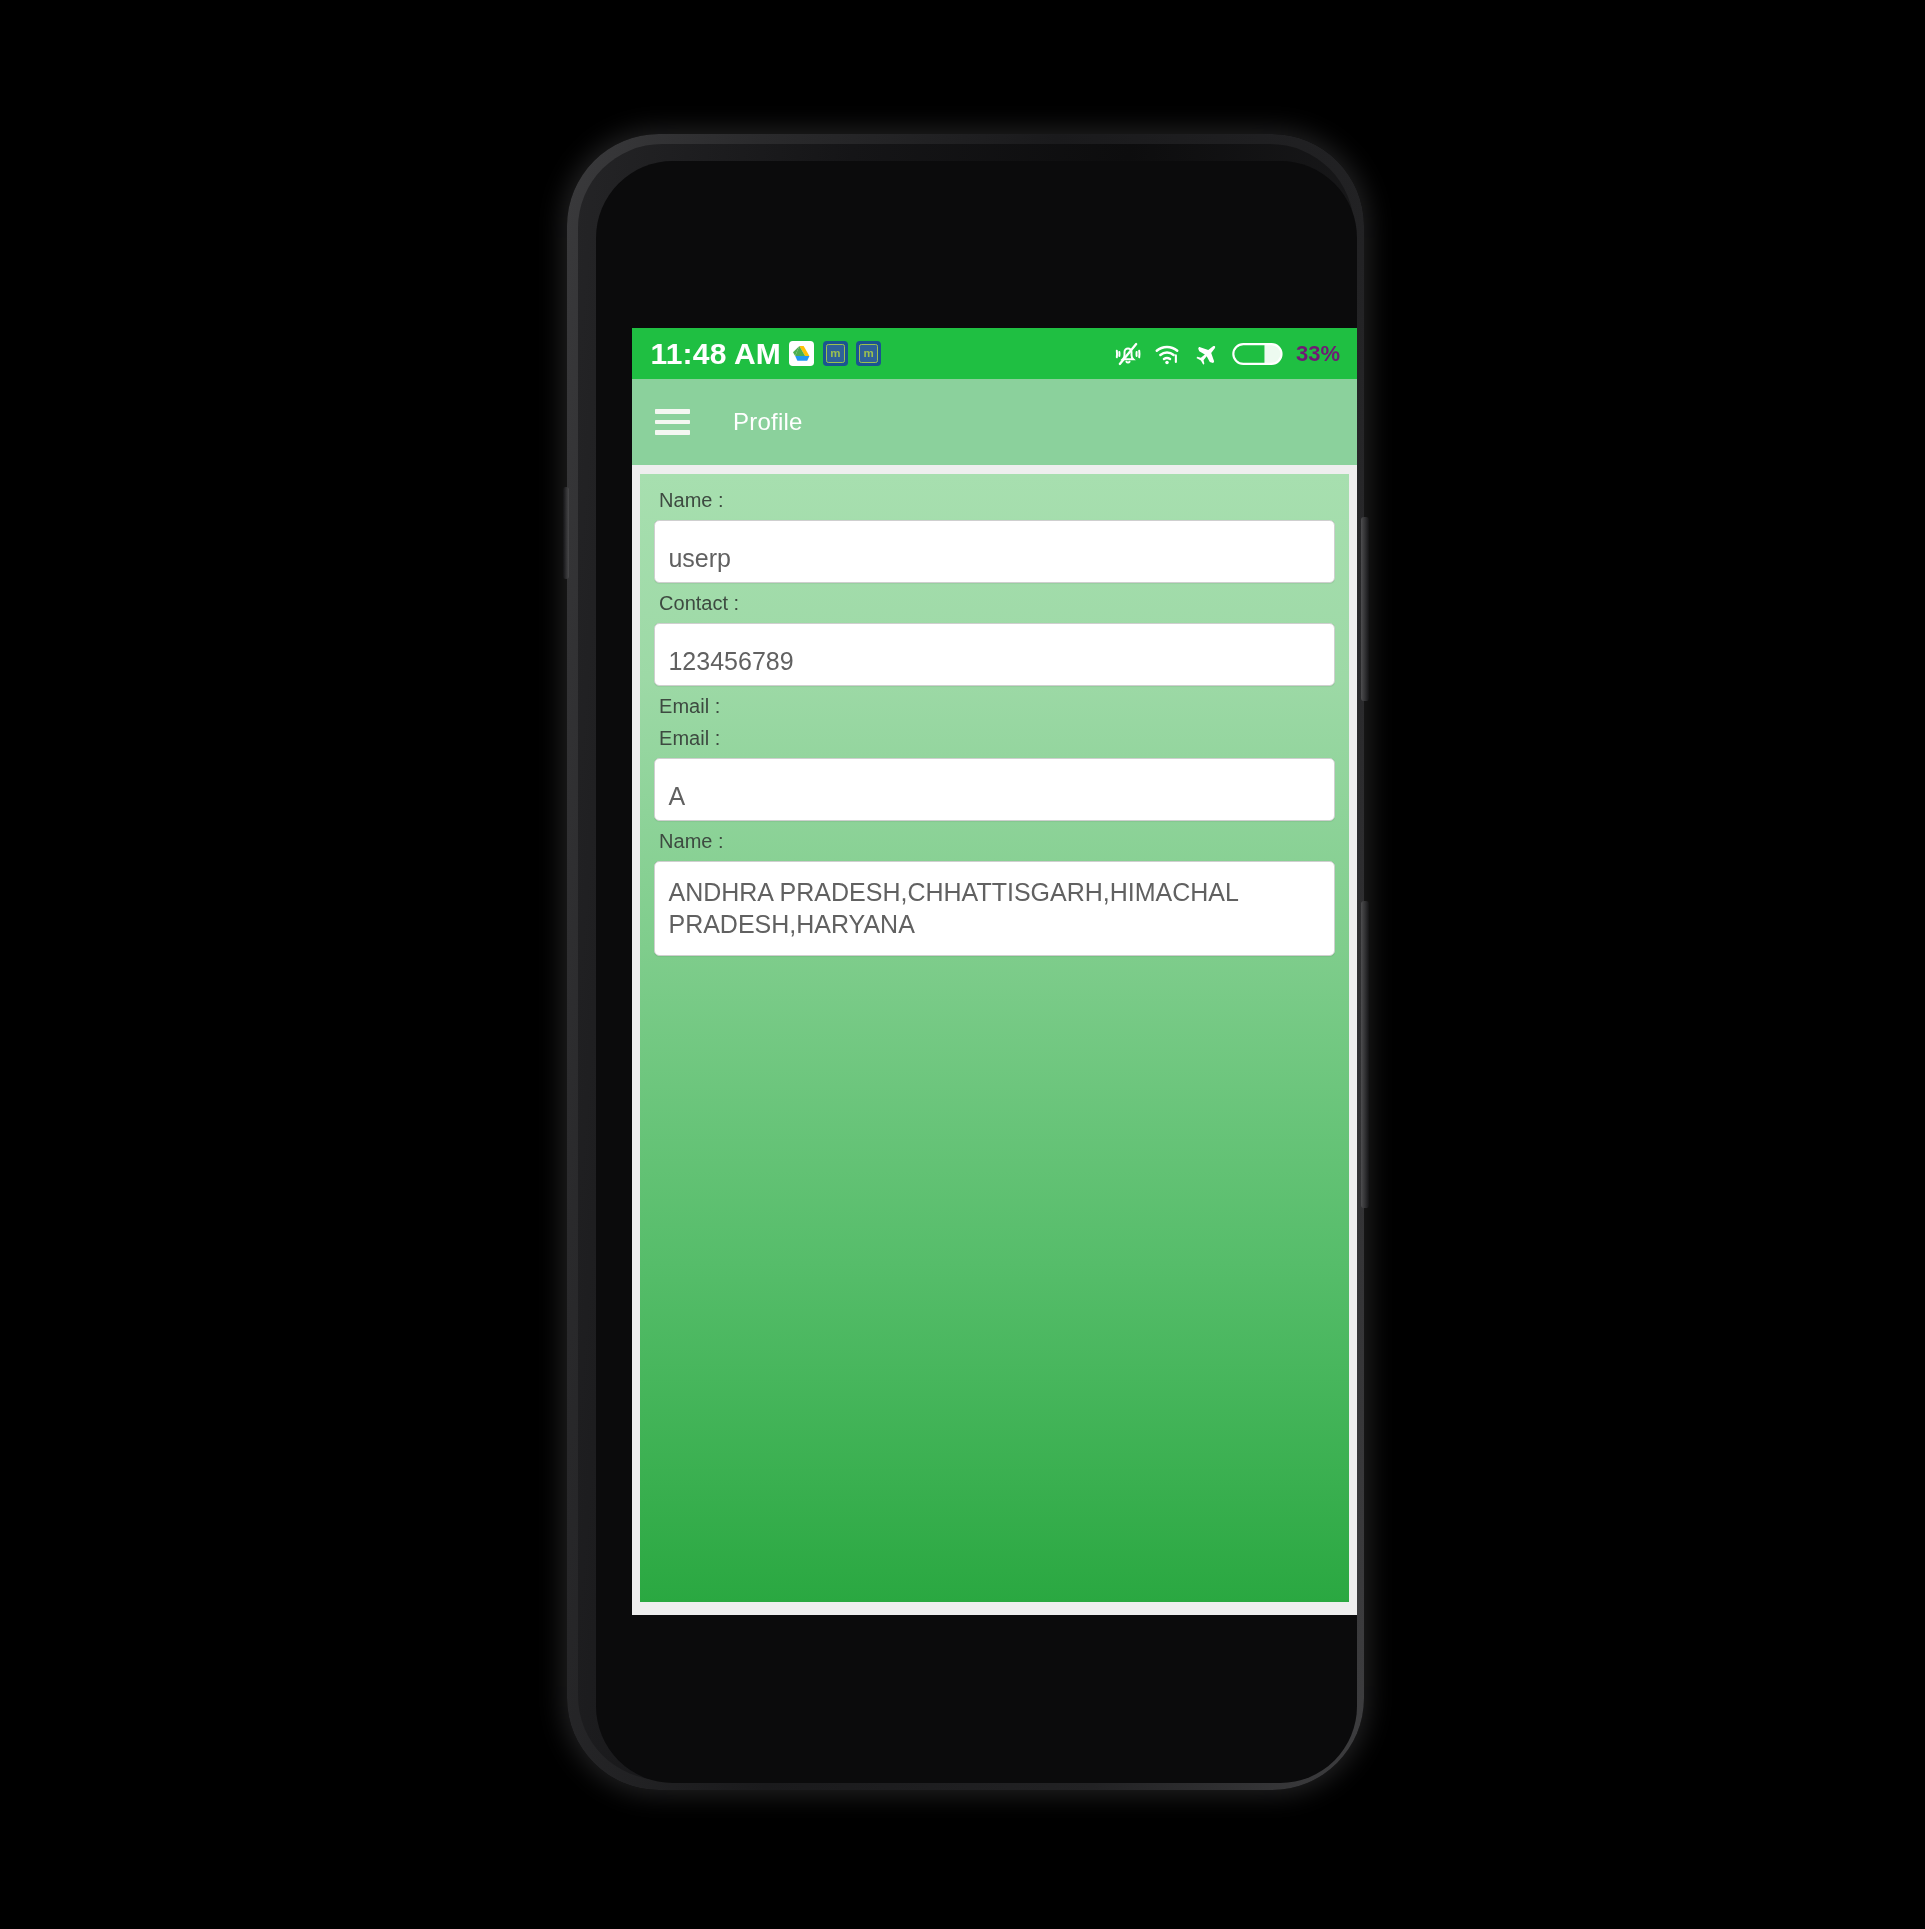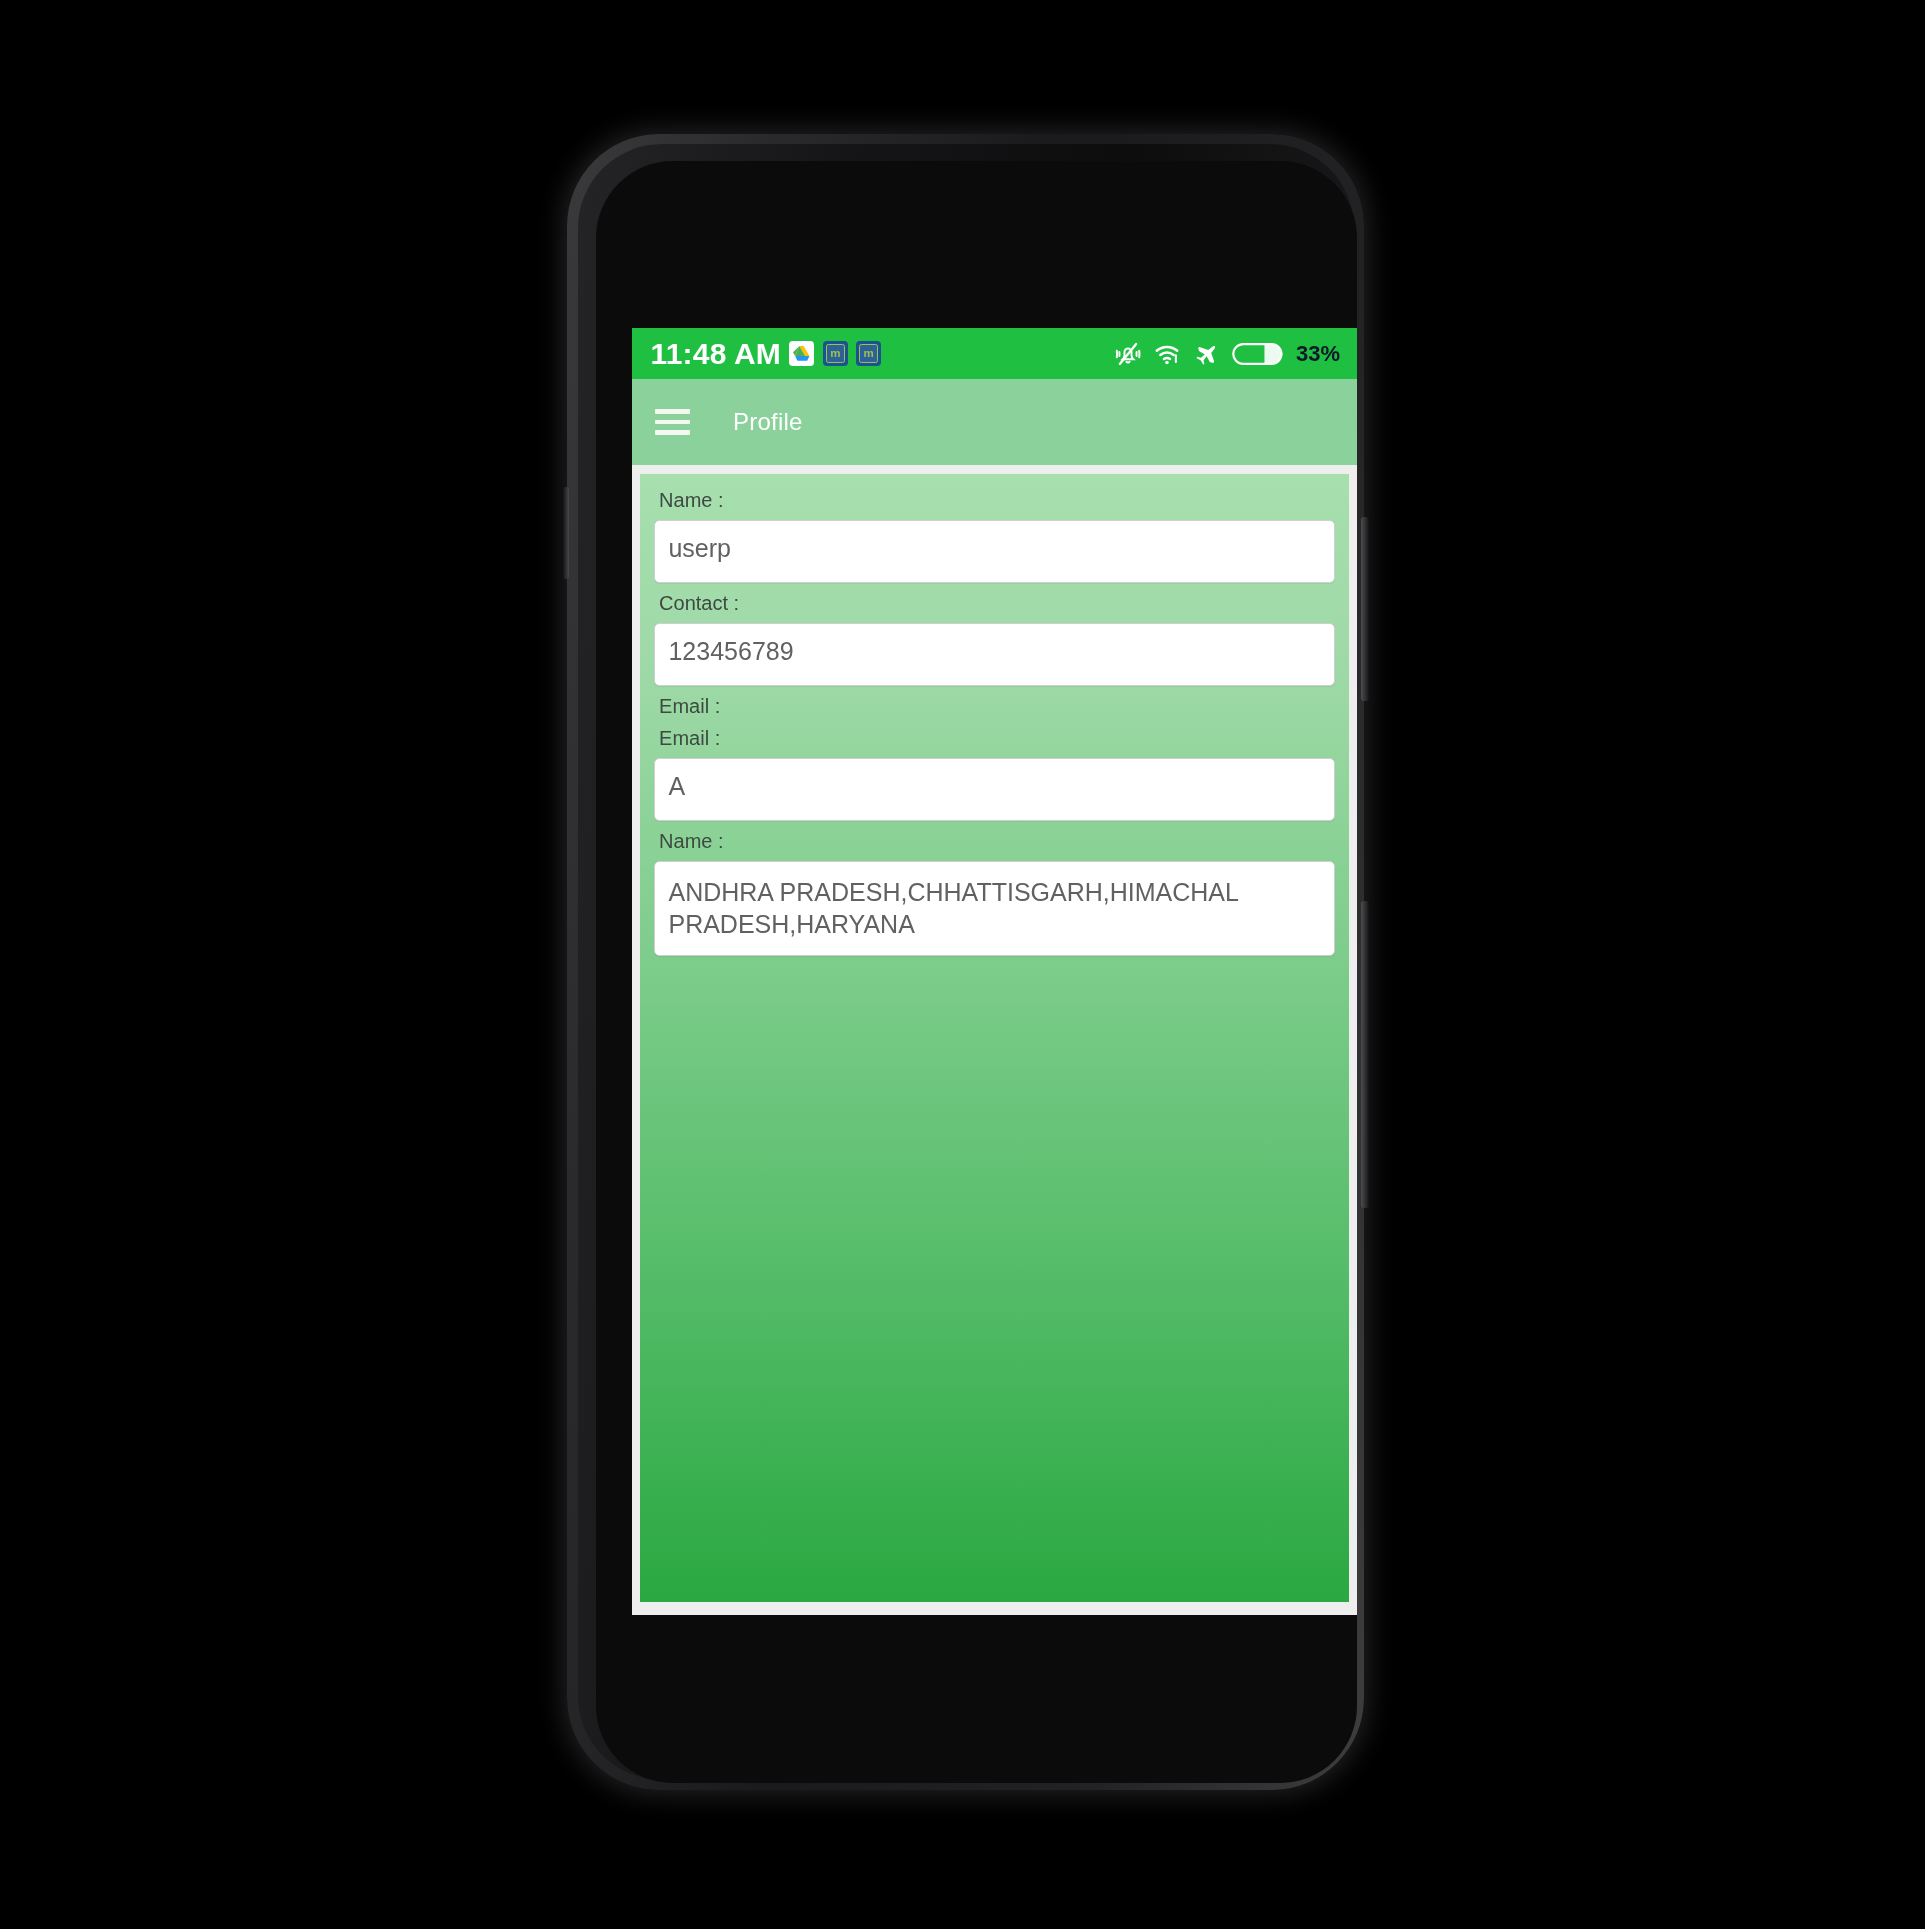--- a/index.html
+++ b/index.html
@@ -181,21 +181,21 @@
   #status-right {
     display: flex;
     align-items: center;
     gap: 11.5px;
     flex: 0 0 auto;
   }
   .sb-ico { display: block; }
   .battery-pct {
     font-size: 22px;
     font-weight: bold;
-    color: #0f172a;
+    color: #701a75;
     margin-left: 1.5px;
     white-space: nowrap;
   }
 
   
   #app-bar {
     height: 86px;
     background: #8bd19c;
     display: flex;
     align-items: center;
@@ -250,21 +250,21 @@
     background: #ffffff;
     border: 0.8px solid #cfcfcf;
     border-radius: 5.4px;
     box-sizing: border-box;
     padding: 14px 13px;
     font-size: 25px;
     color: #616161;
     line-height: 1.3;
     box-shadow: 0 0.8px 0.8px rgba(0,0,0,0.06);
   }
-  .field-box.single { height: 63px; padding-top: 11px; }
+  .field-box.single { height: 63px; padding-top: 21px; }
   .field-box.multi  { min-height: 95px; }
   .field-group { margin-bottom: 9.2px; }
 </style>
 </head>
 <body>
 
 <div id="phone-mockup">
   <div class="phone-outer">
     <div class="phone-inner">
       <div class="phone-face">

